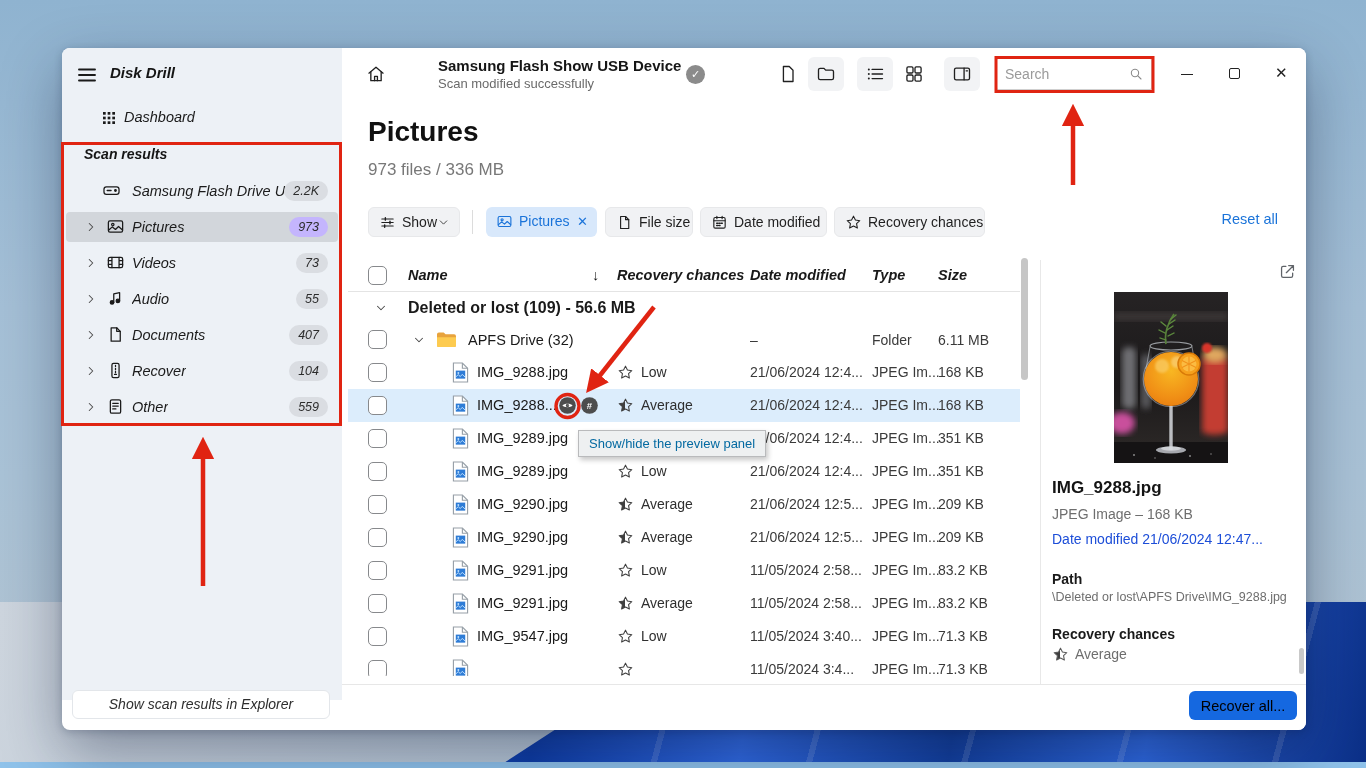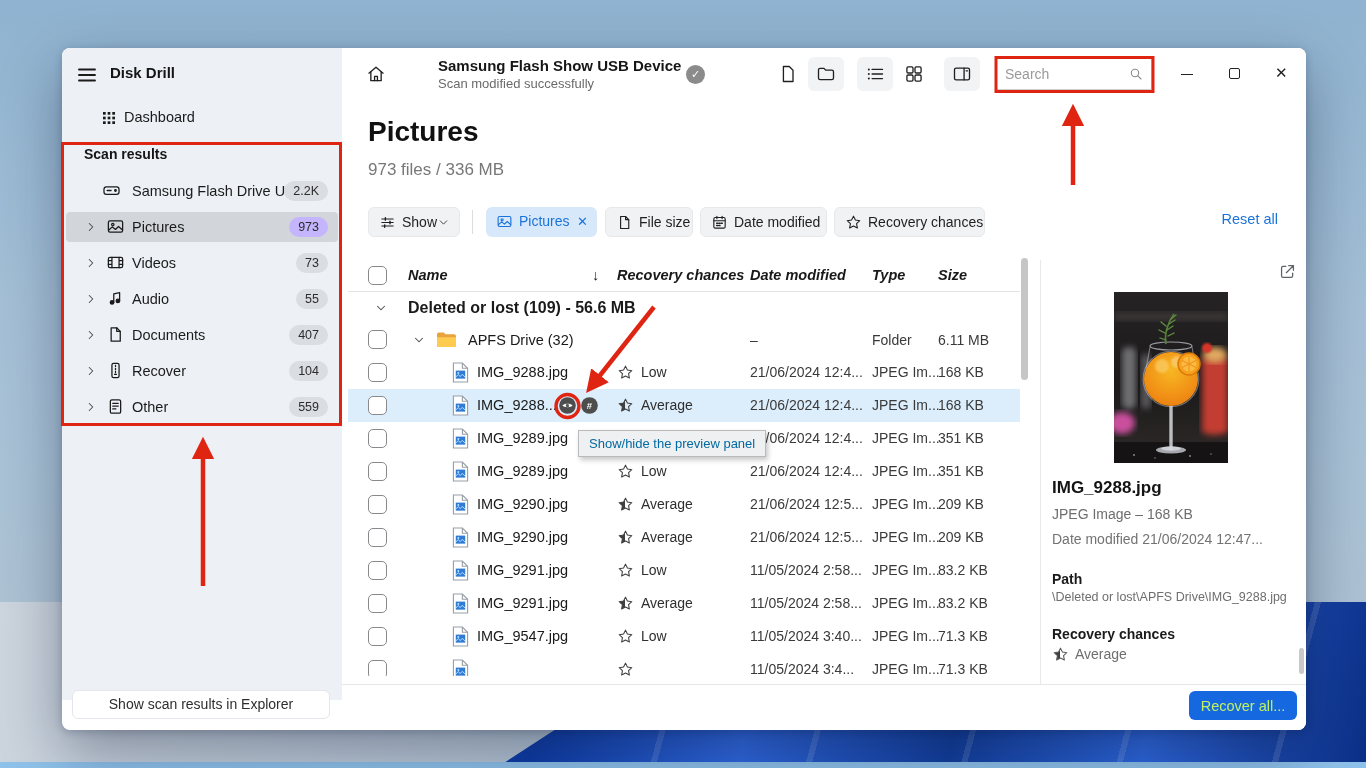--- a/index.html
+++ b/index.html
@@ -22,21 +22,21 @@
   .wp-streaks{position:absolute; inset:0;
     clip-path:polygon(37% 100%,55% 0,100% 0,100% 100%);
     background:repeating-linear-gradient(105deg,transparent 0 70px,rgba(255,255,255,.22) 70px 76px,transparent 76px 150px);
     opacity:.55;}
   .wp-strip{position:absolute; left:0; right:0; bottom:0; height:6px; background:#8fc2ea;}
   
   .window{position:absolute; left:62px; top:48px; width:1244px; height:682px;
     background:#fff; border-radius:8px; overflow:hidden;
     box-shadow:0 22px 60px rgba(10,20,50,.38), 0 2px 8px rgba(10,20,50,.2);}
   
-  .sidebar{position:absolute; left:0; top:0; width:280px; height:652px; background:#edf1f6;}
+  .sidebar{position:absolute; left:0; top:0; width:280px; height:652px; background:#edf1f6;font-style:italic;}
   .sb-head{position:absolute; left:0; top:12px; width:280px; height:30px;}
   .hamburger{position:absolute; left:13px; top:3px; width:24px; height:24px; color:#1b1b1b; cursor:pointer;}
   .sb-title{position:absolute; left:48px; top:4px; font-size:15px; font-weight:700; color:#151515;}
   .sb-dash{position:absolute; left:26px; top:56px; width:240px; height:28px;}
   .sb-dash .ic{position:absolute; left:12px; top:5px; width:18px; height:18px; color:#1b1b1b;}
   .sb-dash .lbl{position:absolute; left:36px; top:5px; font-size:14.5px; color:#1b1b1b;}
   .sb-section{position:absolute; left:22px; top:98px; font-size:14px; font-weight:700; color:#151515;}
   .sb-list{position:absolute; left:0; top:128px; width:280px;}
   .side-item{position:relative; height:30px; margin:0 4px 6px 4px; border-radius:4px; cursor:pointer;}
   .side-item.selected{background:#d2d6db;}
@@ -130,31 +130,31 @@
   
   .tooltip{position:absolute; left:516px; top:382px; height:27px; padding:0 10px; background:#eef0f1;
     border:1px solid #b9babc; box-shadow:2px 3px 5px rgba(0,0,0,.22); font-size:13px; color:#0369a1;
     line-height:25px; white-space:nowrap; z-index:30;}
   
   .pv-sep{position:absolute; left:978px; top:212px; width:1px; height:424px; background:#e8e8e8;}
   .pv-ext{position:absolute; left:1216px; top:214px; width:19px; height:19px; color:#5f6368; cursor:pointer;}
   .pv-img{position:absolute; left:1052px; top:244px; width:114px; height:171px; overflow:hidden;}
   .pv-name{position:absolute; left:990px; top:430px; font-size:17px; font-weight:700; color:#141414;}
   .pv-info{position:absolute; left:990px; top:458px; font-size:14px; color:#6e6e6e;}
-  .pv-mod{position:absolute; left:990px; top:483px; font-size:14px; color:#737373;}
+  .pv-mod{position:absolute; left:990px; top:483px; font-size:14px; color:#1d4ed8;}
   .pv-pathl{position:absolute; left:990px; top:523px; font-size:14px; font-weight:700; color:#1a1a1a;}
   .pv-pathv{position:absolute; left:990px; top:542px; font-size:12.5px; color:#6e6e6e; width:248px; white-space:nowrap;}
   .pv-recl{position:absolute; left:990px; top:578px; font-size:14px; font-weight:700; color:#1a1a1a;}
   .pv-star{position:absolute; left:990px; top:598px; width:17px; height:17px; color:#5a5a5a;}
   .pv-recv{position:absolute; left:1013px; top:598px; font-size:14px; color:#6e6e6e;}
   .pv-scroll{position:absolute; left:1237px; top:600px; width:5px; height:26px; background:#c9c9c9; border-radius:3px;}
   
   .bottombar{position:absolute; left:280px; right:0; top:636px; height:46px; background:#fff; border-top:1px solid #e7e7e7;}
   .recover{position:absolute; left:1127px; top:643px; width:108px; height:29px; background:var(--recover-button-blue);
-    color:#bef264; border:none; border-radius:6px; font-size:14.5px; font-family:inherit; cursor:pointer;}
+    color:#000000; border:none; border-radius:6px; font-size:14.5px; font-family:inherit; cursor:pointer;}
   
   .anno{position:absolute; inset:0; pointer-events:none; z-index:50;}
   .anno .st{stroke:var(--annotation-red); fill:none;}
   .anno .fl{fill:var(--annotation-red);}
   .ico svg,.tb-ic svg,.chev svg,.sicon svg,.fic svg,.fchev svg,.gchev svg,.star svg,.mag svg,
   .foico svg,.rbtn svg,.pv-ext svg,.pv-star svg,.hamburger svg,.sb-dash .ic svg{width:100%;height:100%;display:block;}
 </style>
 </head>
 <body>
 

